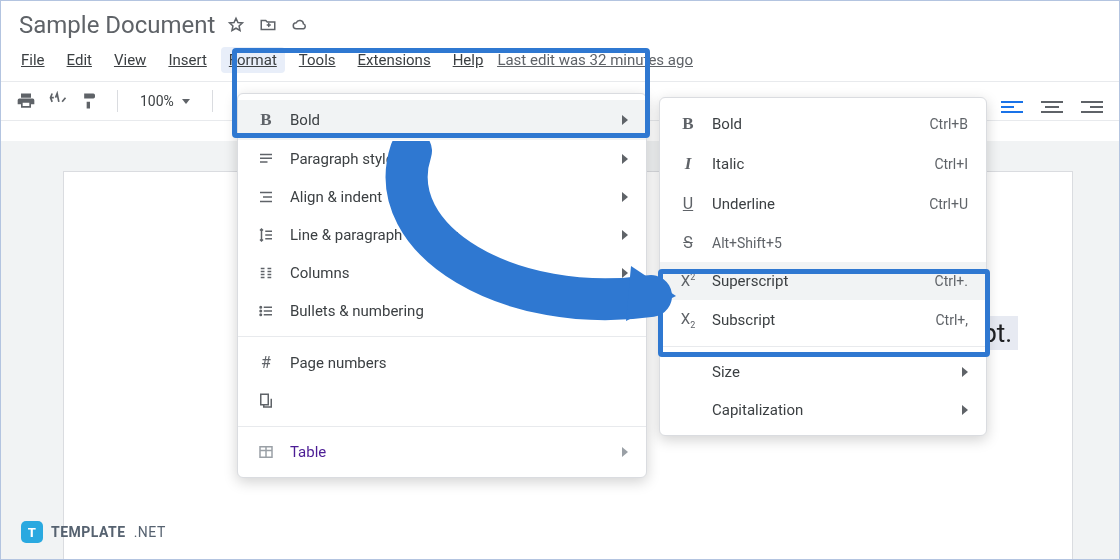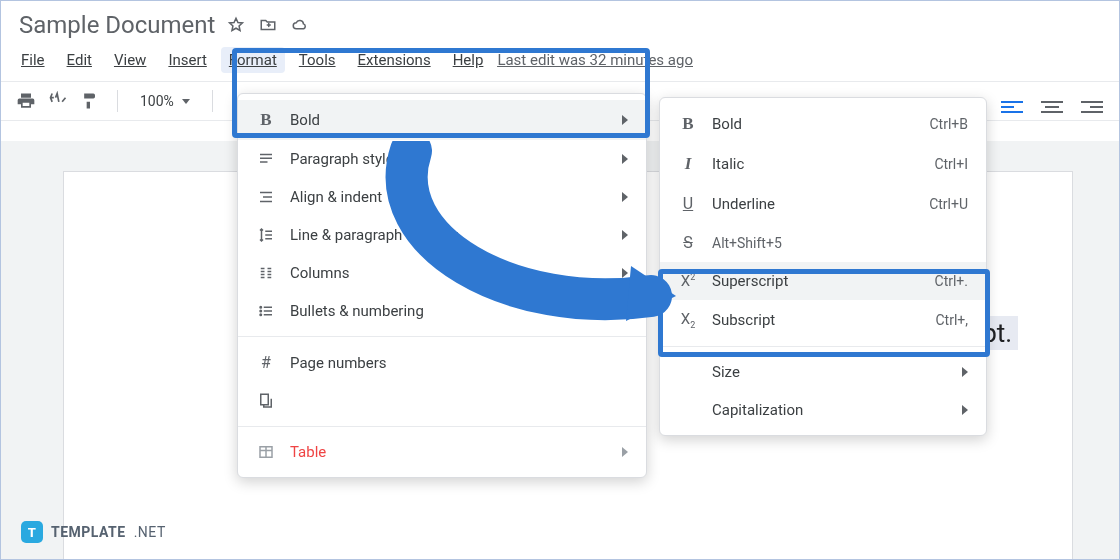--- a/index.html
+++ b/index.html
@@ -256,21 +256,21 @@
   </div>
   <div class="dd-row">
     <span class="icn">
       <svg viewBox="0 0 24 24" width="18" height="18" fill="none" stroke="#5f6368" stroke-width="2">
           <rect x="5" y="3" width="10" height="14"></rect>
           <path d="M9 17v3h10V9"></path>
         </svg>
     </span>
   </div>
   <div class="dd-sep"></div>
-  <div class="dd-row" style="color:#ef4444;">
+  <div class="dd-row" style="color:#4c1d95;">
     <span class="icn">
       <svg viewBox="0 0 24 24" width="18" height="18" fill="none" stroke="#9aa0a6" stroke-width="2">
           <rect x="4" y="5" width="16" height="14"></rect>
           <line x1="4" y1="10" x2="20" y2="10"></line>
           <line x1="12" y1="5" x2="12" y2="19"></line>
         </svg>
     </span>
     <span class="lbl">Table</span>
     <span class="arrow chev-r" style="border-left-color:#9aa0a6;"></span>
   </div>

